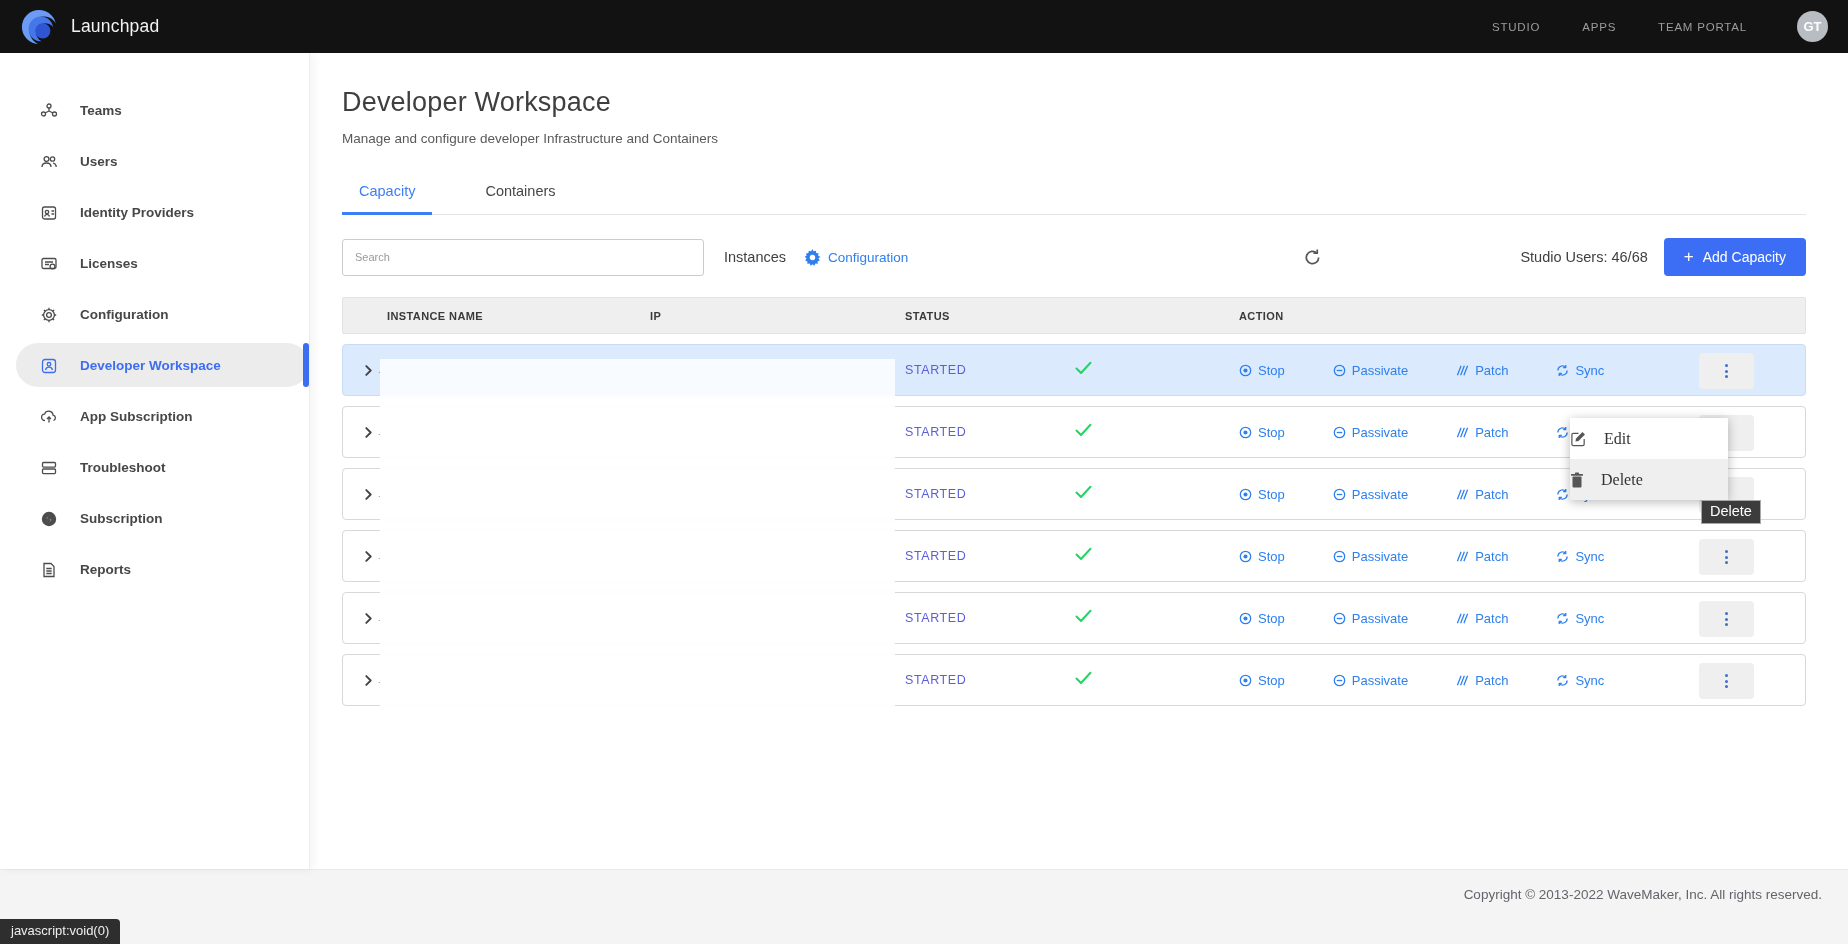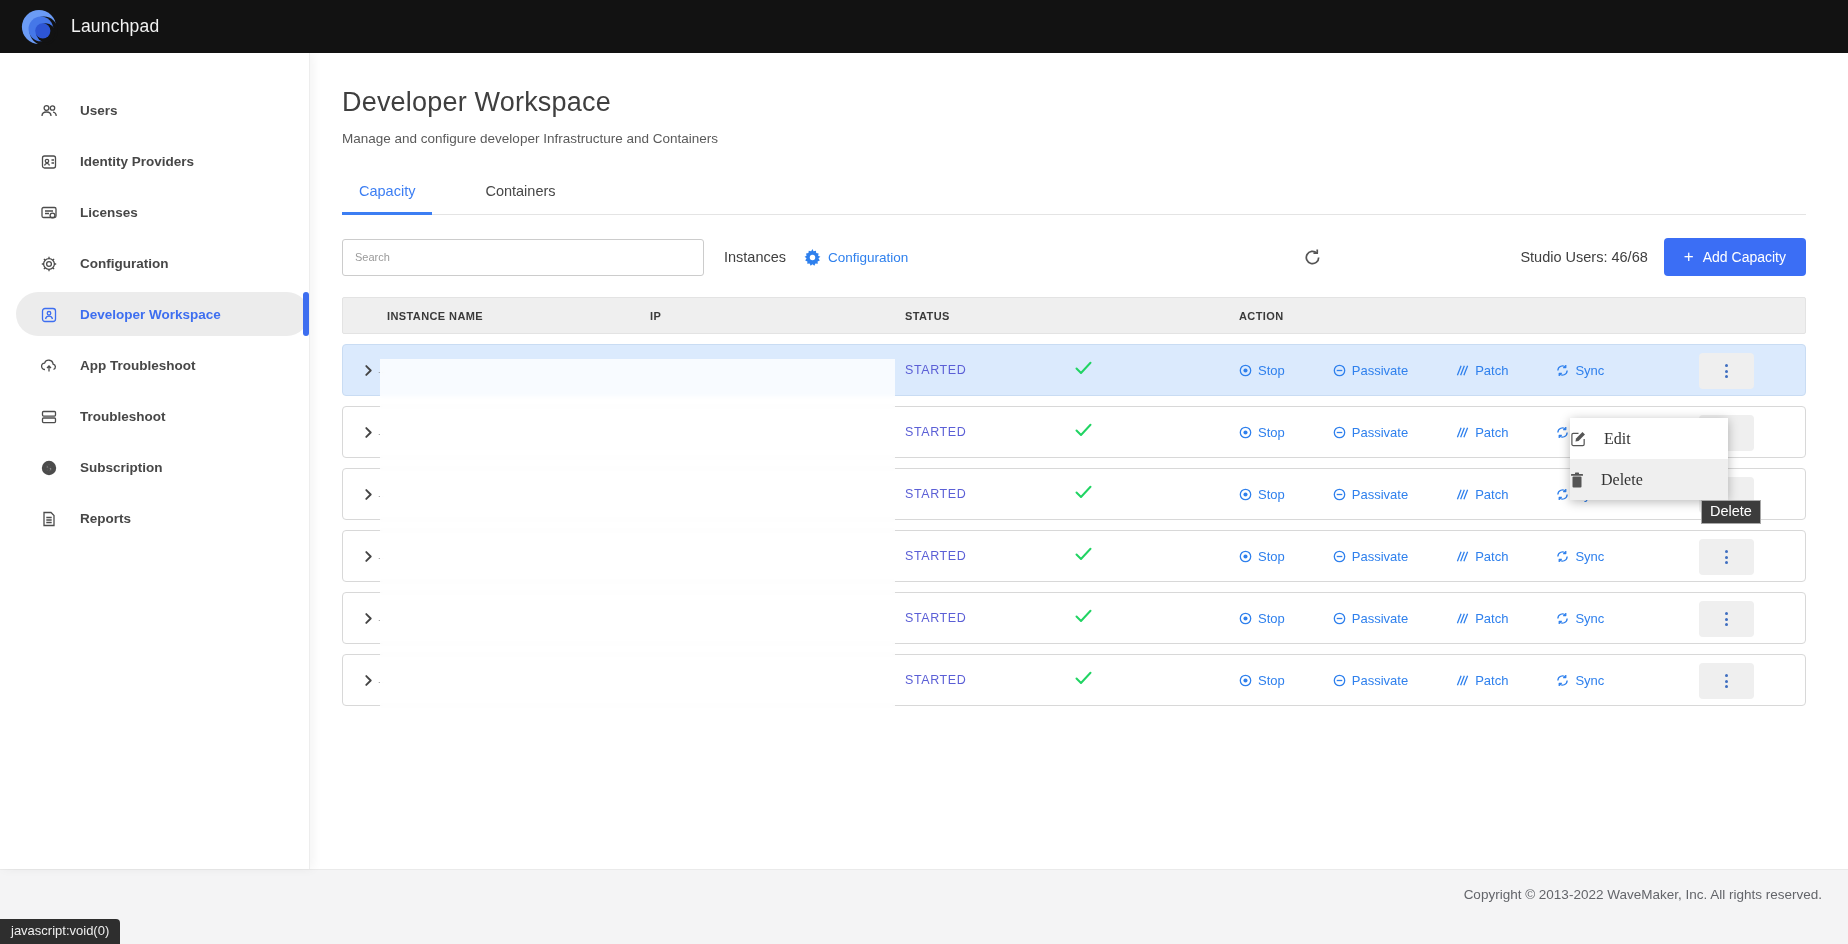--- a/index.html
+++ b/index.html
@@ -108,23 +108,40 @@
 
 <div class="header">
   <svg class="logo" viewBox="0 0 40 40">
     <circle cx="20" cy="20" r="18" fill="#6b9bf5"></circle>
     <circle cx="25" cy="24" r="15" fill="#121212"></circle>
     <circle cx="22" cy="22" r="13" fill="#4577e8"></circle>
     <circle cx="27" cy="26" r="10" fill="#121212"></circle>
     <circle cx="24" cy="24" r="8" fill="#2d55d4"></circle>
   </svg>
   <span class="app-title">Launchpad</span>
+  <div class="header-nav">
+    <span class="nav-link">STUDIO</span>
+    <span class="nav-link">APPS</span>
+    <span class="nav-link">TEAM PORTAL</span>
+    <span class="avatar">GT</span>
+  </div>
 </div>
 
 <div class="sidebar">
+  <div class="side-item">
+    <span class="sicon">
+      <svg width="18" height="18" viewBox="0 0 18 18" fill="none" stroke-width="1.3">
+        <circle cx="9" cy="4" r="2"></circle>
+          <circle cx="3.5" cy="12" r="2"></circle>
+          <circle cx="14.5" cy="12" r="2"></circle>
+        <path d="M9 6v3M9 9l-4 2M9 9l4 2"></path>
+        </svg>
+      </span>
+    <span>Teams</span>
+  </div>
   <div class="side-item">
     <span class="sicon">
       <svg width="18" height="18" viewBox="0 0 18 18" fill="none" stroke-width="1.3">
         <circle cx="6.5" cy="6" r="2.4"></circle>
           <path d="M2 14c0-2.5 2-4 4.5-4s4.5 1.5 4.5 4"></path>
         <circle cx="12.5" cy="6" r="2.2"></circle>
           <path d="M13 10.2c2 .3 3.2 1.8 3.2 3.8"></path>
         </svg>
       </span>
     <span>Users</span>
@@ -170,21 +187,21 @@
       </span>
     <span>Developer Workspace</span>
   </div>
   <div class="side-item">
     <span class="sicon">
       <svg width="18" height="18" viewBox="0 0 18 18" fill="none" stroke-width="1.3">
         <path d="M5 12.5a3.2 3.2 0 0 1-.4-6.4 4.4 4.4 0 0 1 8.5 1 2.8 2.8 0 0 1 .4 5.4"></path>
         <path d="M9 14.5V9.5M7 11l2-2 2 2"></path>
         </svg>
       </span>
-    <span>App Troubleshoot</span>
+    <span>App Subscription</span>
   </div>
   <div class="side-item">
     <span class="sicon">
       <svg width="18" height="18" viewBox="0 0 18 18" fill="none" stroke-width="1.3">
         <rect x="2.5" y="3.5" width="13" height="4.6" rx="1"></rect>
           <rect x="2.5" y="10" width="13" height="4.6" rx="1"></rect>
         <path d="M5 5.8h.01M5 12.3h.01M7.3 5.8h.01M7.3 12.3h.01" stroke-width="1.6"></path>
         </svg>
       </span>
     <span>Troubleshoot</span>

